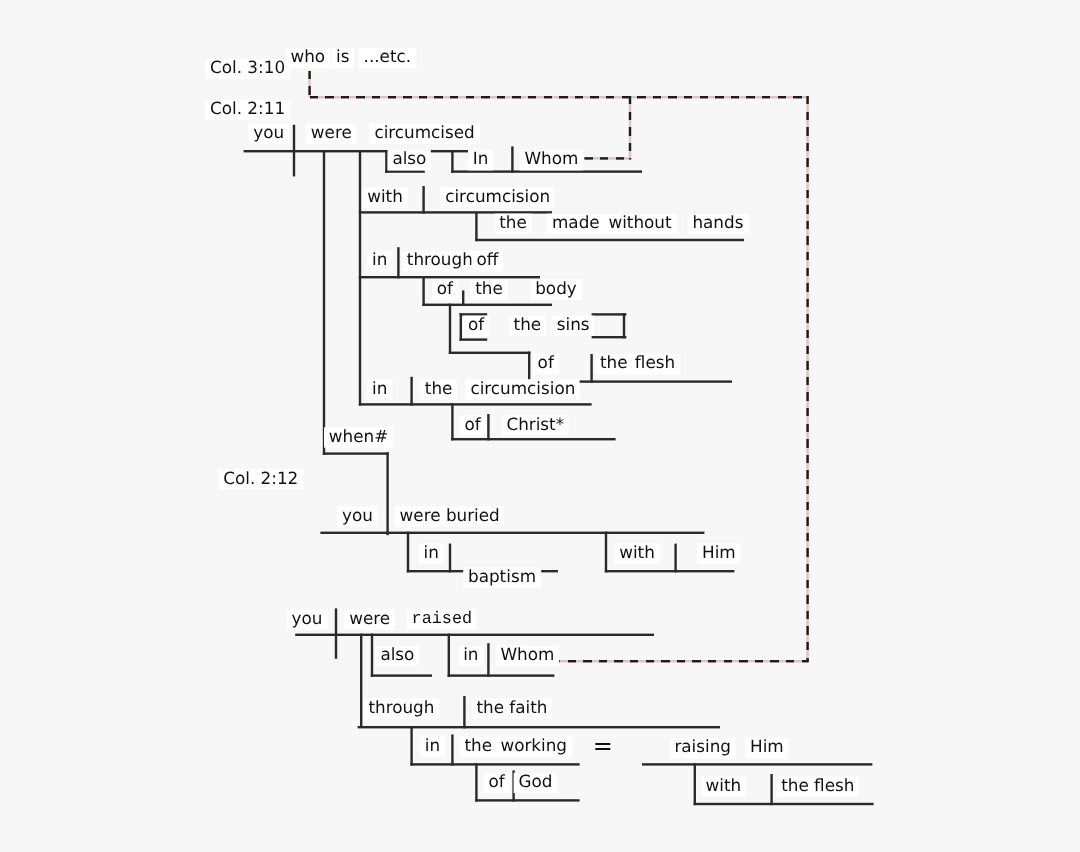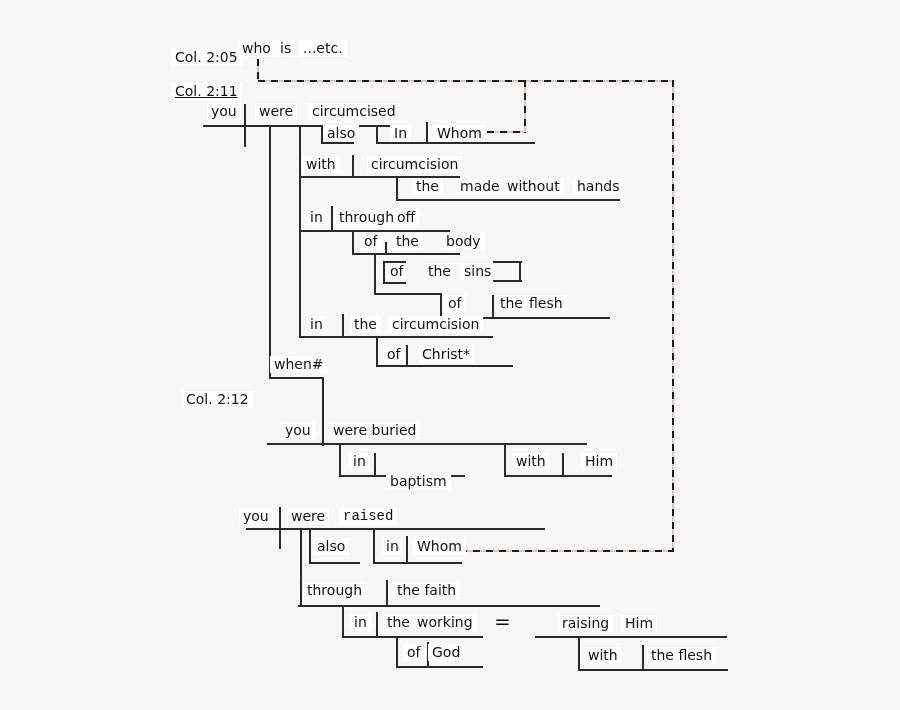--- a/index.html
+++ b/index.html
@@ -105,22 +105,22 @@
     <div class="ln" style="left: 396px; top: 636px; width: 2px; height: 32px; background: rgb(42, 42, 42);"></div>
     <div class="ln" style="left: 427px; top: 642px; width: 2px; height: 26px; background: rgb(42, 42, 42);"></div>
     <div class="ln" style="left: 578px; top: 636px; width: 2px; height: 35px; background: rgb(42, 42, 42);"></div>
     <div class="ln" style="left: 642px; top: 645px; width: 2px; height: 26px; background: rgb(42, 42, 42);"></div>
     <div class="dash-v" style="left: 257px; top: 59px; width: 2px; height: 22px;"></div>
     <div class="dash-h" style="left: 258px; top: 80px; width: 416px; height: 2px;"></div>
     <div class="dash-v" style="left: 524px; top: 80px; width: 2px; height: 53px;"></div>
     <div class="dash-h" style="left: 487px; top: 131px; width: 38px; height: 2px;"></div>
     <div class="dash-v" style="left: 672px; top: 80px; width: 2px; height: 471px;"></div>
     <div class="dash-h" style="left: 460px; top: 550px; width: 214px; height: 2px;"></div>
-    <span class="vlabel" style="left: 171px; top: 49px;">Col. 2:05</span>
-    <span class="vlabel" style="left: 171px; top: 83px; text-decoration: underline;">Col. 2:11</span>
+    <span class="vlabel" style="left: 171px; top: 49px;">Col. 3:10</span>
+    <span class="vlabel" style="left: 171px; top: 83px;">Col. 2:11</span>
     <span class="vlabel" style="left: 182px; top: 391px;">Col. 2:12</span>
     <span class="word" style="left: 238px; top: 40px;">who</span>
     <span class="word" style="left: 276px; top: 40px;">is</span>
     <span class="word" style="left: 299px; top: 40px;">...etc.</span>
     <span class="word" style="left: 207px; top: 103px;">you</span>
     <span class="word" style="left: 255px; top: 103px;">were</span>
     <span class="word" style="left: 308px; top: 103px;">circumcised</span>
     <span class="word" style="left: 323px; top: 125px;">also</span>
     <span class="word" style="left: 390px; top: 125px;">In</span>
     <span class="word" style="left: 433px; top: 125px;">Whom</span>

